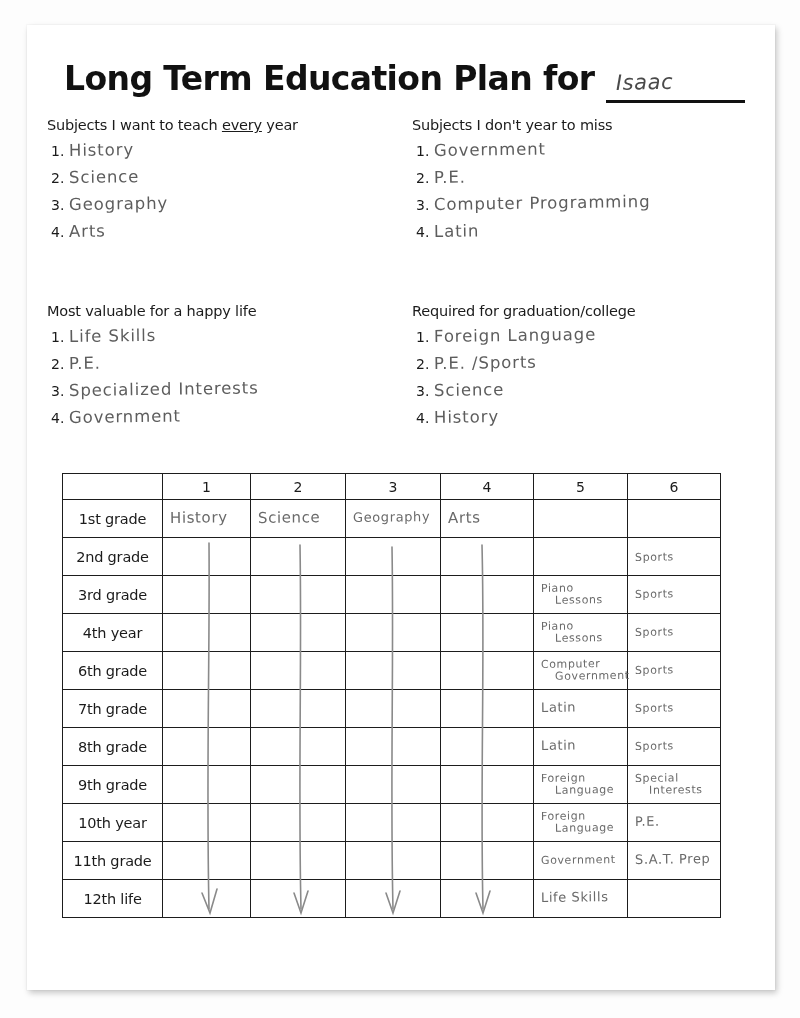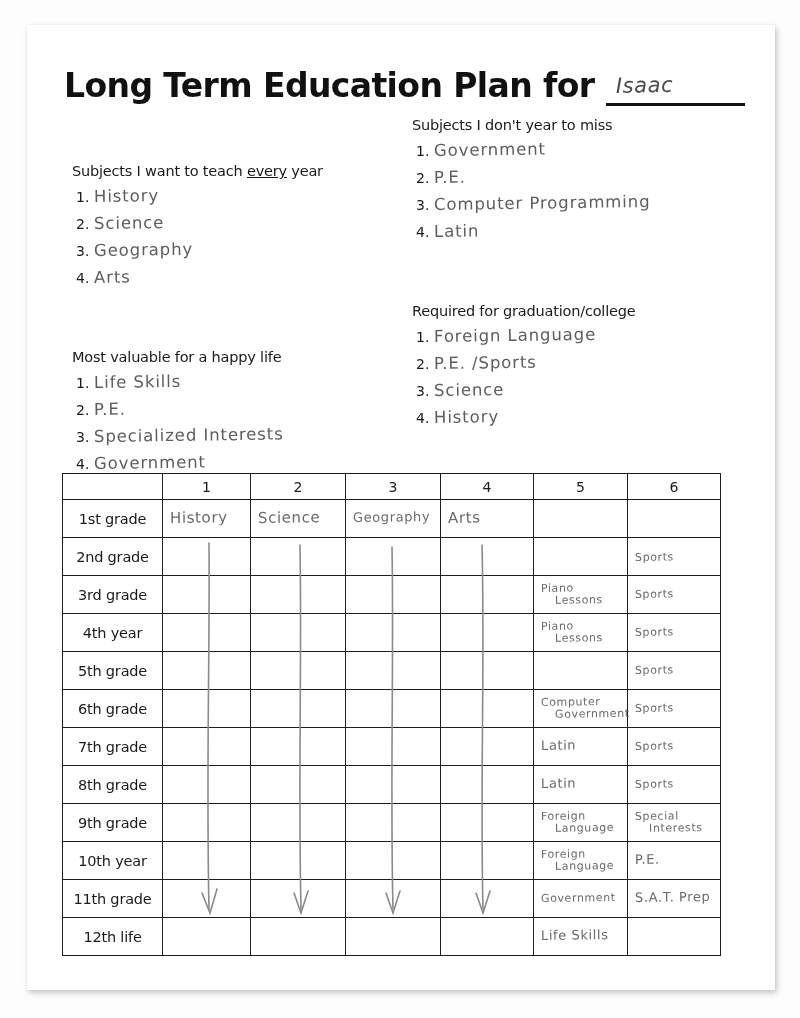--- a/index.html
+++ b/index.html
@@ -34,21 +34,21 @@
   }
 
   
   .title-row {
     position: absolute;
     left: 37px;
     top: 37px;
     right: 30px;
     height: 46px;
     display: flex;
-    align-items: center;
+    align-items: flex-start;
   }
   .title-text {
     font-family: "DejaVu Sans", sans-serif;
     font-weight: 700;
     font-size: 33px;
     letter-spacing: -0.6px;
     color: #111111;
     line-height: 1;
     white-space: nowrap;
   }
@@ -76,21 +76,21 @@
   .lists {
     position: absolute;
     left: 0;
     top: 92px;
     width: 748px;
   }
   .list-block {
     position: absolute;
     width: 340px;
   }
-  .lb-c1 { left: 45px; margin-top: 46px; }
+  .lb-c1 { left: 20px; }
   .lb-c2 { left: 385px; }
   .lb-r1 { top: 0px; }
   .lb-r2 { top: 186px; }
 
   .list-heading {
     font-family: "DejaVu Sans", sans-serif;
     font-size: 14.5px;
     color: #1b1b1b;
     margin-bottom: 8px;
     letter-spacing: -0.2px;
@@ -396,41 +396,20 @@
                 <span class="cell-hand sz-md"></span>
               </td>
           <td>
                 <span class="cell-hand sz-sm wrap2">Piano<span class="ln2">Lessons</span></span>
               </td>
           <td>
                 <span class="cell-hand sz-sm">Sports</span>
               </td>
         </tr>
 
-        <tr class="body-row">
-          <td class="rowlabel">5th grade</td>
-          <td>
-                <span class="cell-hand sz-md"></span>
-              </td>
-          <td>
-                <span class="cell-hand sz-md"></span>
-              </td>
-          <td>
-                <span class="cell-hand sz-md"></span>
-              </td>
-          <td>
-                <span class="cell-hand sz-md"></span>
-              </td>
-          <td>
-                <span class="cell-hand sz-md"></span>
-              </td>
-          <td>
-                <span class="cell-hand sz-sm">Sports</span>
-              </td>
-        </tr>
 
         <tr class="body-row">
           <td class="rowlabel">6th grade</td>
           <td>
                 <span class="cell-hand sz-md"></span>
               </td>
           <td>
                 <span class="cell-hand sz-md"></span>
               </td>
           <td>

